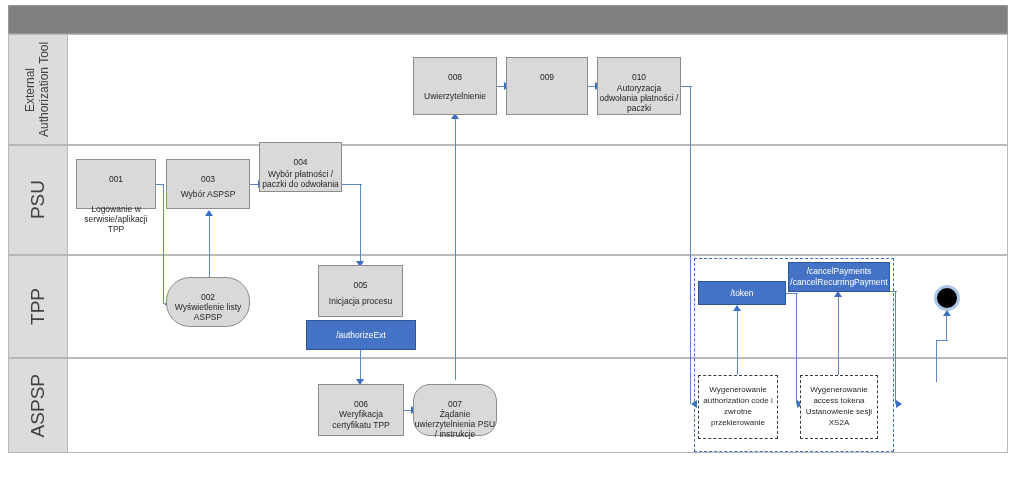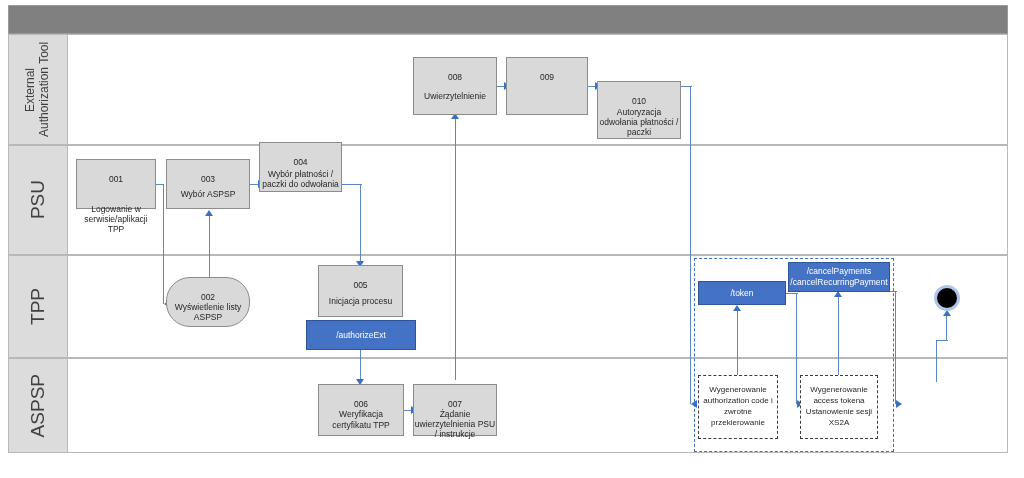--- a/index.html
+++ b/index.html
@@ -145,21 +145,21 @@
 
   <div class="task spread" style="left:413px;top:57px;width:84px;height:58px;">
     <span class="num">008</span>
     <span class="cap">Uwierzytelnienie</span>
   </div>
 
   <div class="task" style="left:506px;top:57px;width:82px;height:58px;">
     <span class="num">009</span>
   </div>
 
-  <div class="task" style="left:597px;top:57px;width:84px;height:58px;margin-top:24px;">
+  <div class="task" style="left:597px;top:57px;width:84px;height:58px;">
     <span class="num">010</span>
     <span class="cap">Autoryzacja odwołania płatności / paczki</span>
   </div>
 
   <div class="task" style="left:76px;top:159px;width:80px;height:50px;gap:20px;">
     <span class="num">001</span>
     <span class="cap">Logowanie w serwisie/aplikacji TPP</span>
   </div>
 
   <div class="task spread" style="left:166px;top:159px;width:84px;height:50px;">
@@ -195,21 +195,21 @@
     <span>/cancelRecurringPayment</span>
   </div>
 
   <div class="endnode" style="left:934px;top:285px;"></div>
 
   <div class="task spread" style="left:318px;top:384px;width:86px;height:52px;">
     <span class="num">006</span>
     <span class="cap">Weryfikacja certyfikatu TPP</span>
   </div>
 
-  <div class="task" style="left:413px;top:384px;width:84px;height:52px;">
+  <div class="task" style="left:413px;top:384px;width:84px;height:52px;border-radius:17px;">
     <span class="num">007</span>
     <span class="cap">Żądanie uwierzytelnienia PSU / instrukcje</span>
   </div>
 
   <div class="note" style="left:698px;top:375px;width:80px;height:64px;">
     <span>Wygenerowanie authorization code i zwrotne przekierowanie</span>
   </div>
 
   <div class="note" style="left:800px;top:375px;width:78px;height:64px;">
     <span>Wygenerowanie access tokena Ustanowienie sesji XS2A</span>

